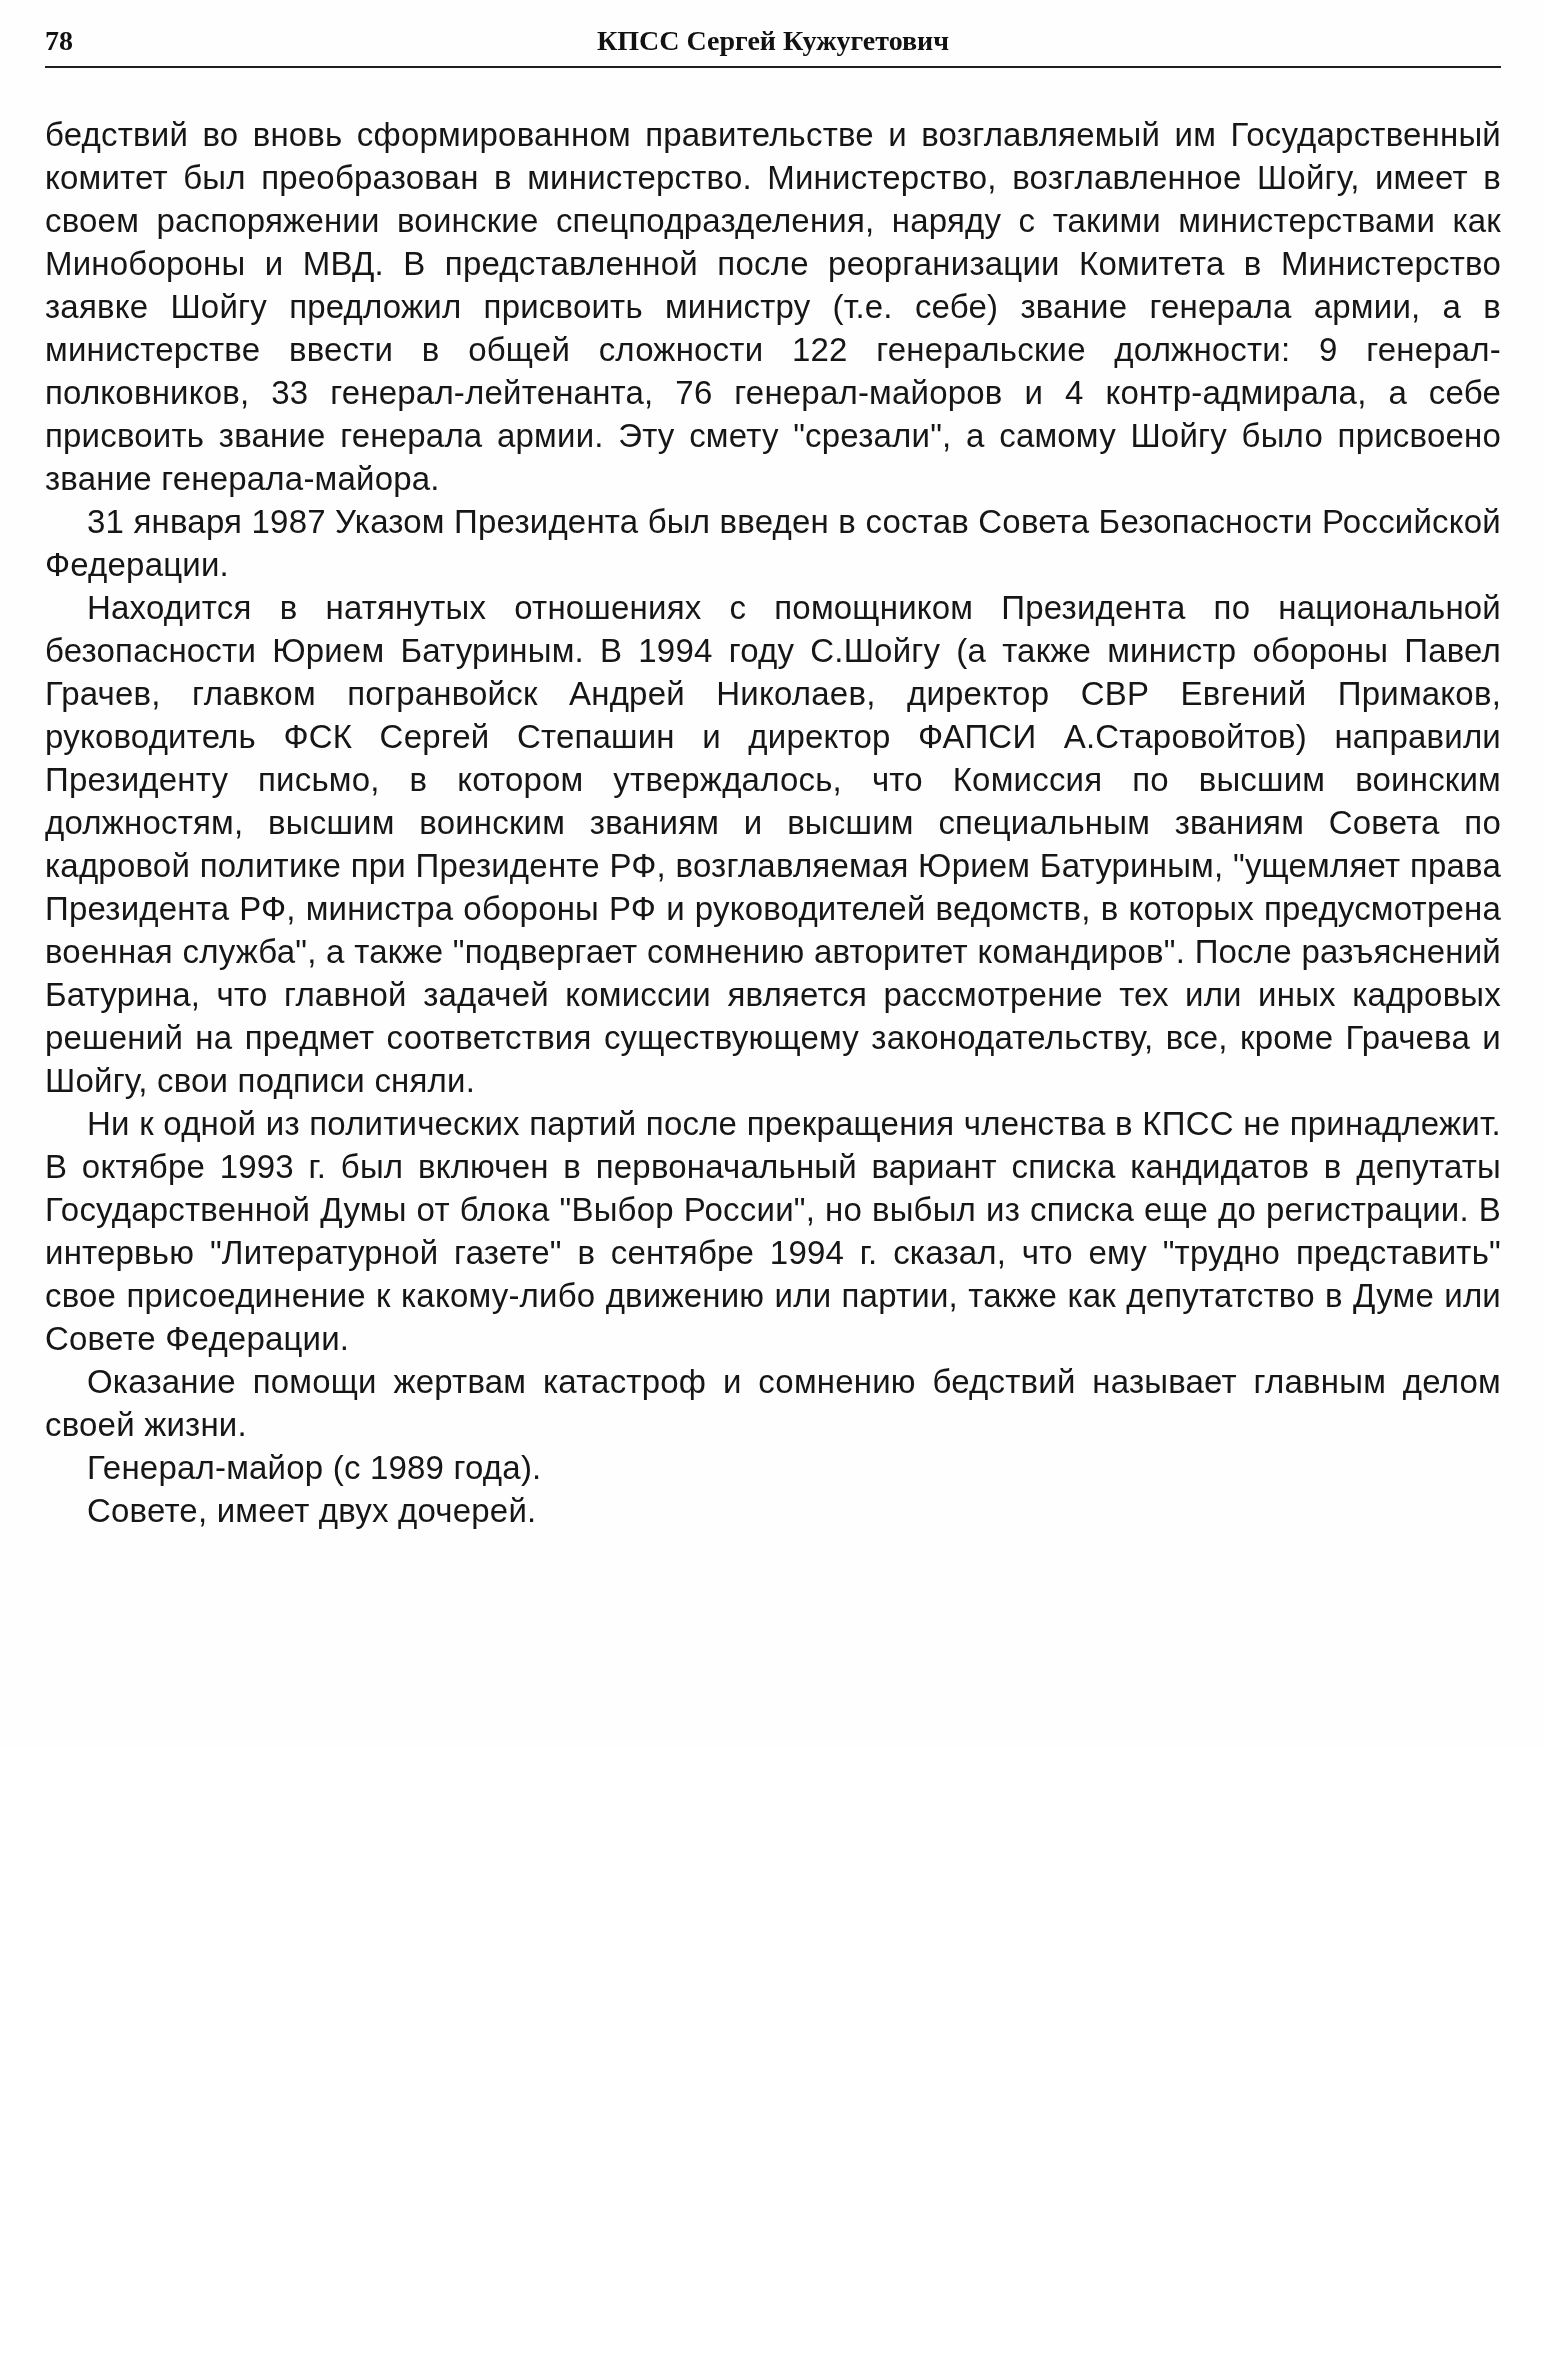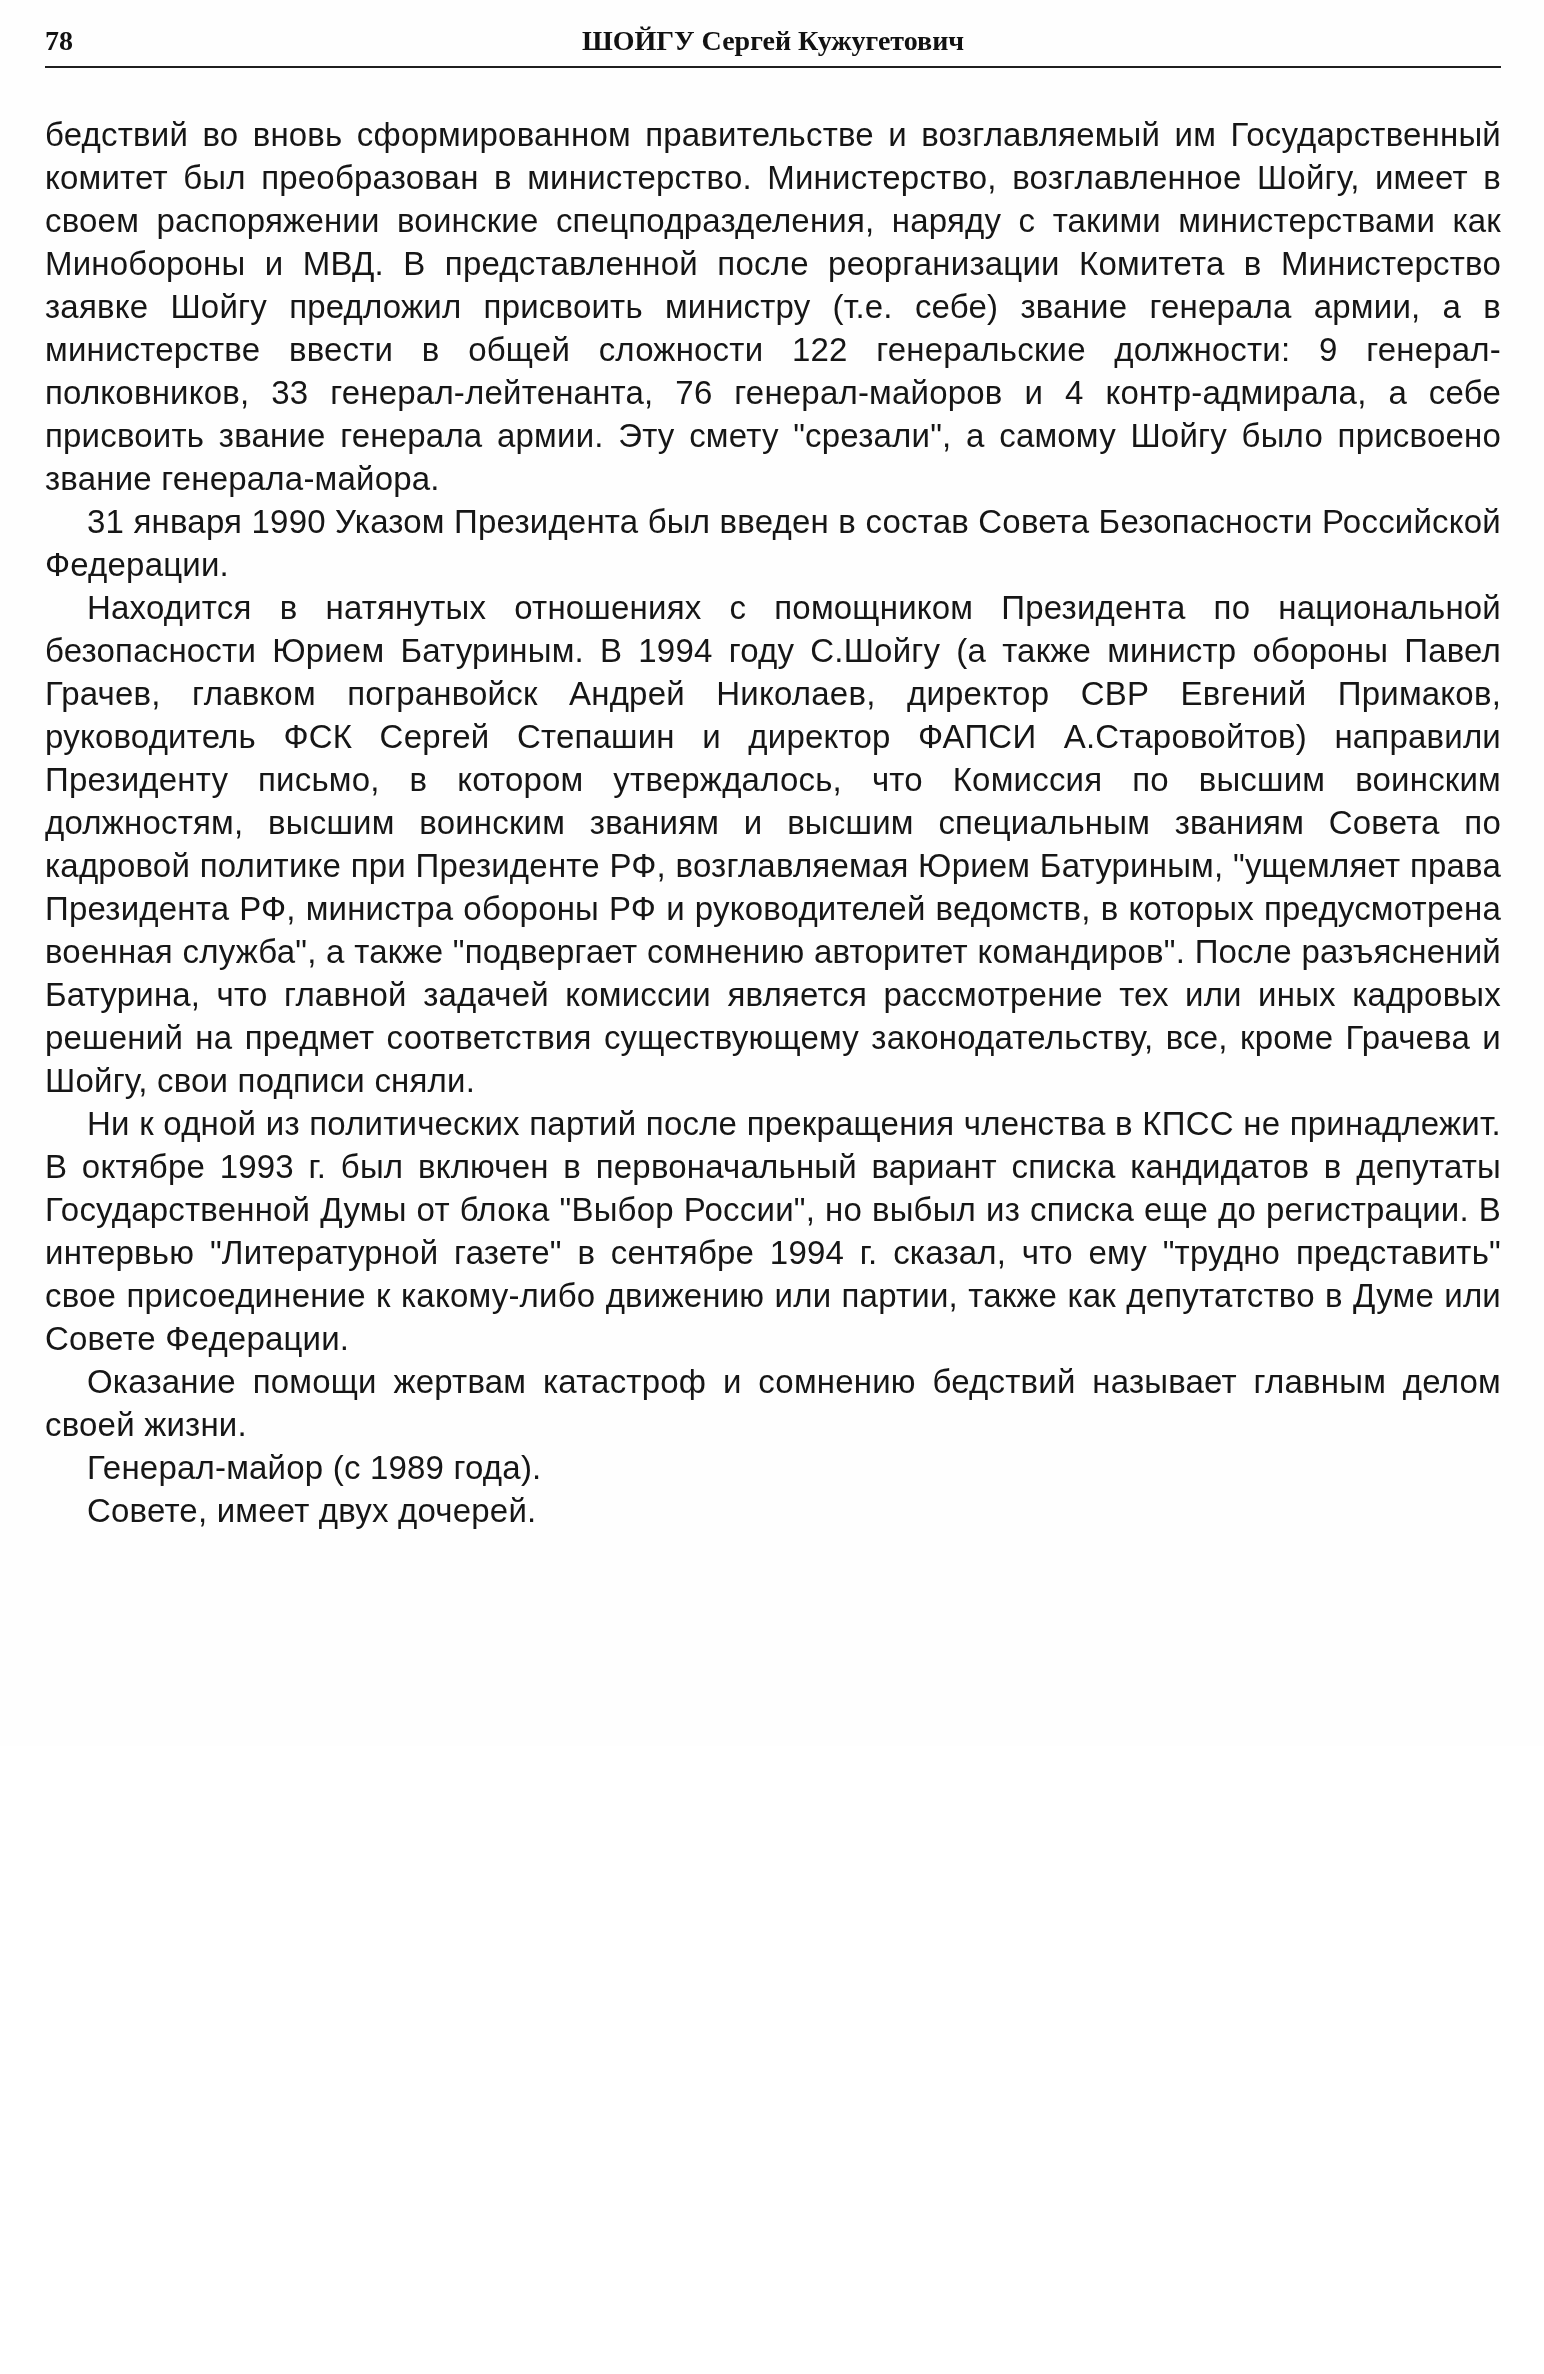--- a/index.html
+++ b/index.html
@@ -51,28 +51,28 @@
     text-indent: 0;
   }
 </style>
 </head>
 <body>
 
 <div class="page">
 
   <header class="running-header">
     <span class="page-number">78</span>
-    <span class="header-title">ШОЙГУ Сергей Кужугетович</span>
+    <span class="header-title">КПСС Сергей Кужугетович</span>
   </header>
 
   <hr class="header-rule">
 
   <main class="body-text">
     <p class="continuation">бедствий во вновь сформированном правительстве и возглавляемый им Государственный комитет был преобразован в министерство. Министерство, возглавленное Шойгу, имеет в своем распоряжении воинские спецподразделения, наряду с такими министерствами как Минобороны и МВД. В представленной после реорганизации Комитета в Министерство заявке Шойгу предложил присвоить министру (т.е. себе) звание генерала армии, а в министерстве ввести в общей сложности 122 генеральские должности: 9 генерал-полковников, 33 генерал-лейтенанта, 76 генерал-майоров и 4 контр-адмирала, а себе присвоить звание генерала армии. Эту смету "срезали", а самому Шойгу было присвоено звание генерала-майора.</p>
-    <p>31 января 1990 Указом Президента был введен в состав Совета Безопасности Российской Федерации.</p>
+    <p>31 января 1987 Указом Президента был введен в состав Совета Безопасности Российской Федерации.</p>
     <p>Находится в натянутых отношениях с помощником Президента по национальной безопасности Юрием Батуриным. В 1994 году С.Шойгу (а также министр обороны Павел Грачев, главком погранвойск Андрей Николаев, директор СВР Евгений Примаков, руководитель ФСК Сергей Степашин и директор ФАПСИ А.Старовойтов) направили Президенту письмо, в котором утверждалось, что Комиссия по высшим воинским должностям, высшим воинским званиям и высшим специальным званиям Совета по кадровой политике при Президенте РФ, возглавляемая Юрием Батуриным, "ущемляет права Президента РФ, министра обороны РФ и руководителей ведомств, в которых предусмотрена военная служба", а также "подвергает сомнению авторитет командиров". После разъяснений Батурина, что главной задачей комиссии является рассмотрение тех или иных кадровых решений на предмет соответствия существующему законодательству, все, кроме Грачева и Шойгу, свои подписи сняли.</p>
     <p>Ни к одной из политических партий после прекращения членства в КПСС не принадлежит. В октябре 1993 г. был включен в первоначальный вариант списка кандидатов в депутаты Государственной Думы от блока "Выбор России", но выбыл из списка еще до регистрации. В интервью "Литературной газете" в сентябре 1994 г. сказал, что ему "трудно представить" свое присоединение к какому-либо движению или партии, также как депутатство в Думе или Совете Федерации.</p>
     <p>Оказание помощи жертвам катастроф и сомнению бедствий называет главным делом своей жизни.</p>
     <p>Генерал-майор (с 1989 года).</p>
     <p>Совете, имеет двух дочерей.</p>
   </main>
 
 </div>
 
 

